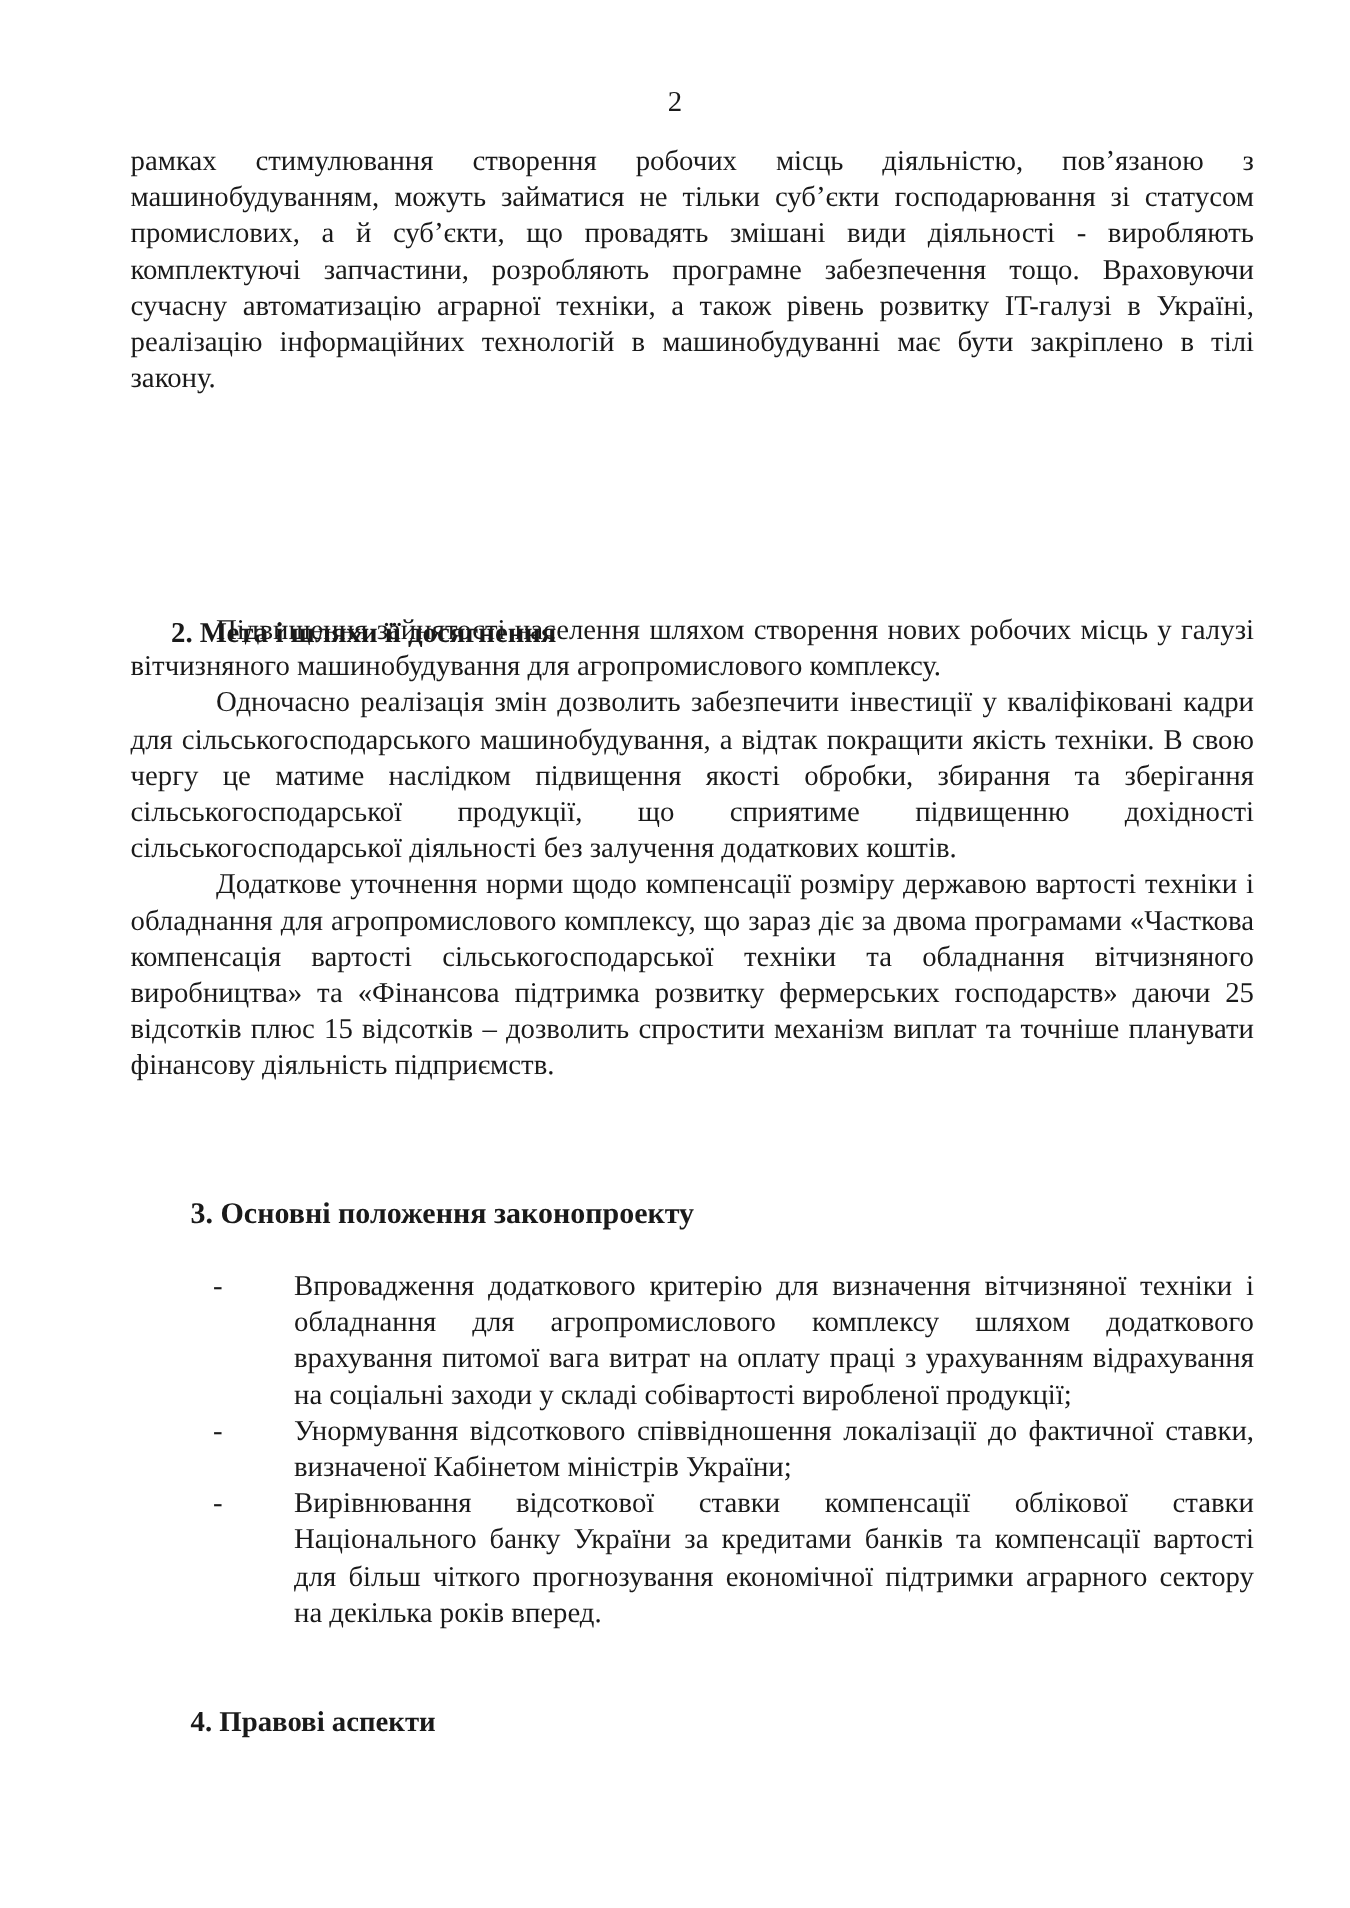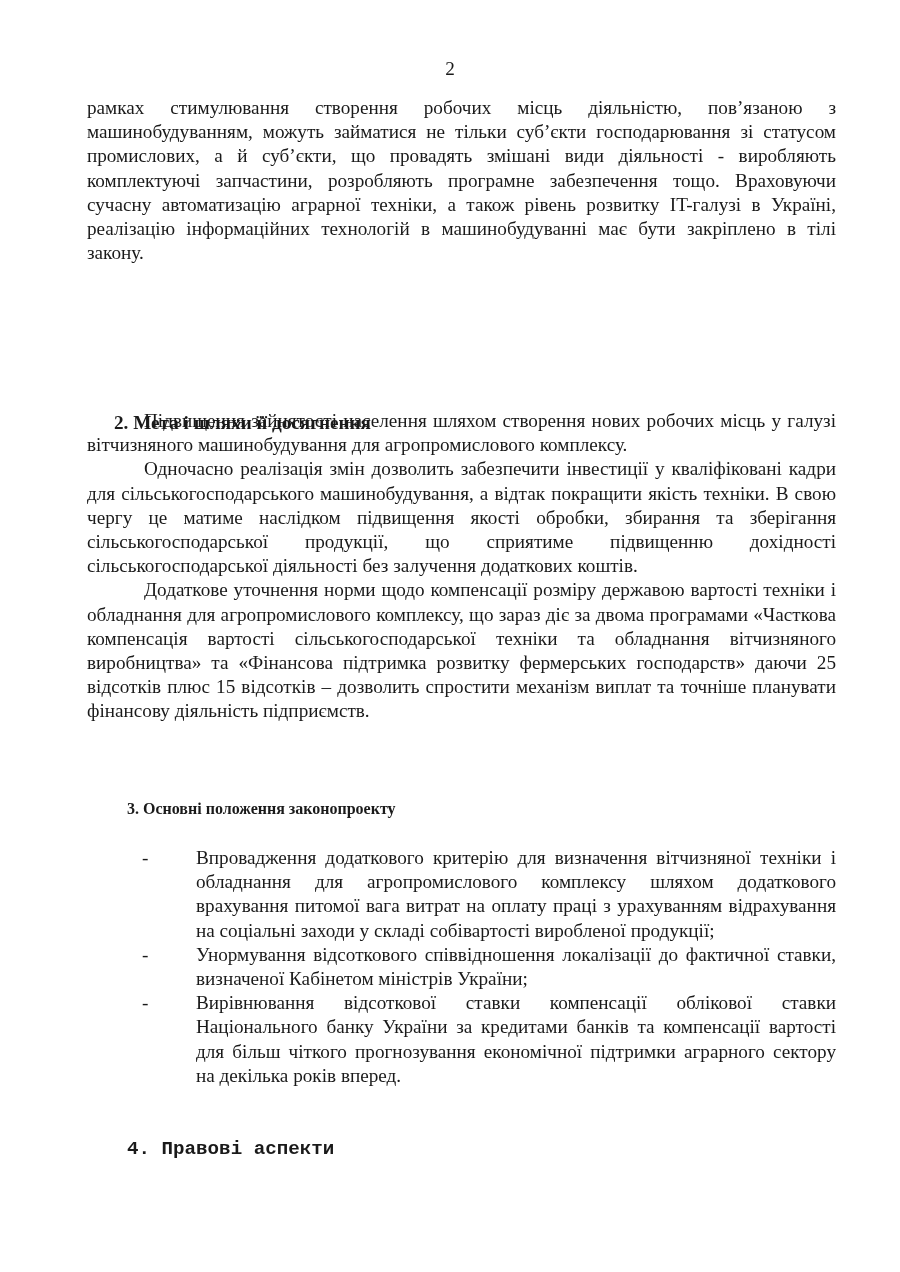--- a/index.html
+++ b/index.html
@@ -34,31 +34,31 @@
   </div>
 
   <h2 class="heading h2" style="font-size:19.2px;">2.  Мета і шляхи її досягнення</h2>
 
   <div class="body" style="top:409px;">
     <p class="indent">Підвищення зайнятості населення шляхом створення нових робочих місць у галузі вітчизняного машинобудування для агропромислового комплексу.</p>
     <p class="indent">Одночасно реалізація змін дозволить забезпечити інвестиції у кваліфіковані кадри для сільськогосподарського машинобудування, а відтак покращити якість техніки. В свою чергу це матиме наслідком підвищення якості обробки, збирання та зберігання сільськогосподарської продукції, що сприятиме підвищенню дохідності сільськогосподарської діяльності без залучення додаткових коштів.</p>
     <p class="indent">Додаткове уточнення норми щодо компенсації розміру державою вартості техніки і обладнання для агропромислового комплексу, що зараз діє за двома програмами «Часткова компенсація вартості сільськогосподарської техніки та обладнання вітчизняного виробництва» та «Фінансова підтримка розвитку фермерських господарств» даючи 25 відсотків плюс 15 відсотків – дозволить спростити механізм виплат та точніше планувати фінансову діяльність підприємств.</p>
   </div>
 
-  <h2 class="heading h3" style="font-size:16px;">3. Основні положення законопроекту</h2>
+  <h2 class="heading h3" style="font-size:20px;">3. Основні положення законопроекту</h2>
 
   <ul class="list">
     <li>
       <span class="dash">-</span>
       <span class="txt">Впровадження додаткового критерію для визначення вітчизняної техніки і обладнання для агропромислового комплексу шляхом додаткового врахування питомої вага витрат на оплату праці з урахуванням відрахування на соціальні заходи у складі собівартості виробленої продукції;</span>
     </li>
     <li>
       <span class="dash">-</span>
       <span class="txt">Унормування відсоткового співвідношення локалізації до фактичної ставки, визначеної Кабінетом міністрів України;</span>
     </li>
     <li>
       <span class="dash">-</span>
       <span class="txt">Вирівнювання відсоткової ставки компенсації облікової ставки Національного банку України за кредитами банків та компенсації вартості для більш чіткого прогнозування економічної підтримки аграрного сектору на декілька років вперед.</span>
     </li>
   </ul>
 
-  <h2 class="heading h4" style="font-size:19.2px;font-family:Liberation Mono, monospace;">4.  Правові аспекти</h2>
+  <h2 class="heading h4" style="font-size:19.2px;">4.  Правові аспекти</h2>
 </div>
 
 </body></html>

